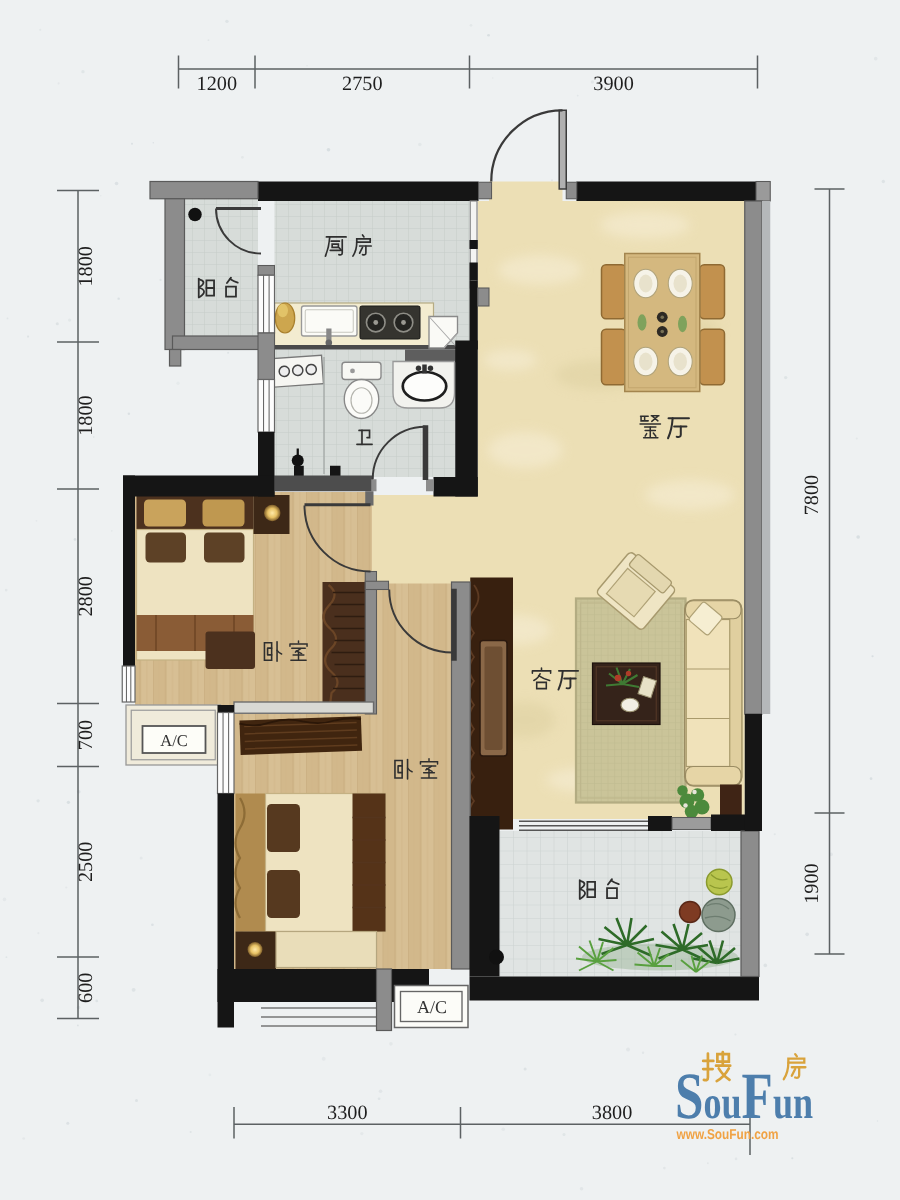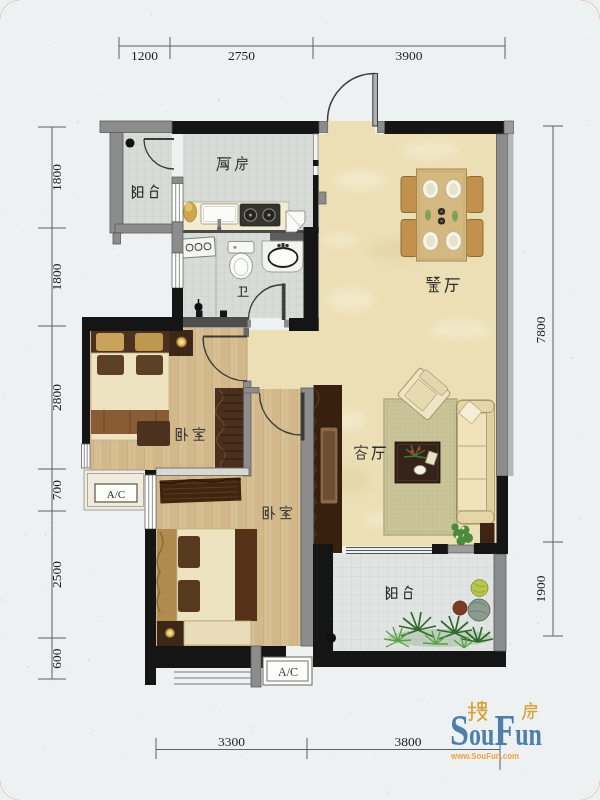--- a/index.html
+++ b/index.html
@@ -1,17 +1,17 @@
 <!DOCTYPE html>
 <html><head>
 <meta charset="utf-8">
 <style>
 html,body{margin:0;padding:0;background:#eef1f2;}
 #page{position:relative;width:600px;height:800px;background:#c2410c;overflow:hidden;
-font-family:"Liberation Serif", serif;border-radius:20px;}
+font-family:"Liberation Serif", serif;}
 </style>
 </head>
 <body>
 <div id="page">
 <svg width="600" height="800" viewBox="0 0 600 800" xmlns="http://www.w3.org/2000/svg">
 <defs>
 <pattern id="tile" width="8" height="8" patternUnits="userSpaceOnUse">
   <rect width="8" height="8" fill="#d7dcd9"></rect>
   <path d="M0,0 H8 M0,0 V8" stroke="#c6cdc9" stroke-width="0.7" fill="none"></path>
 </pattern>

